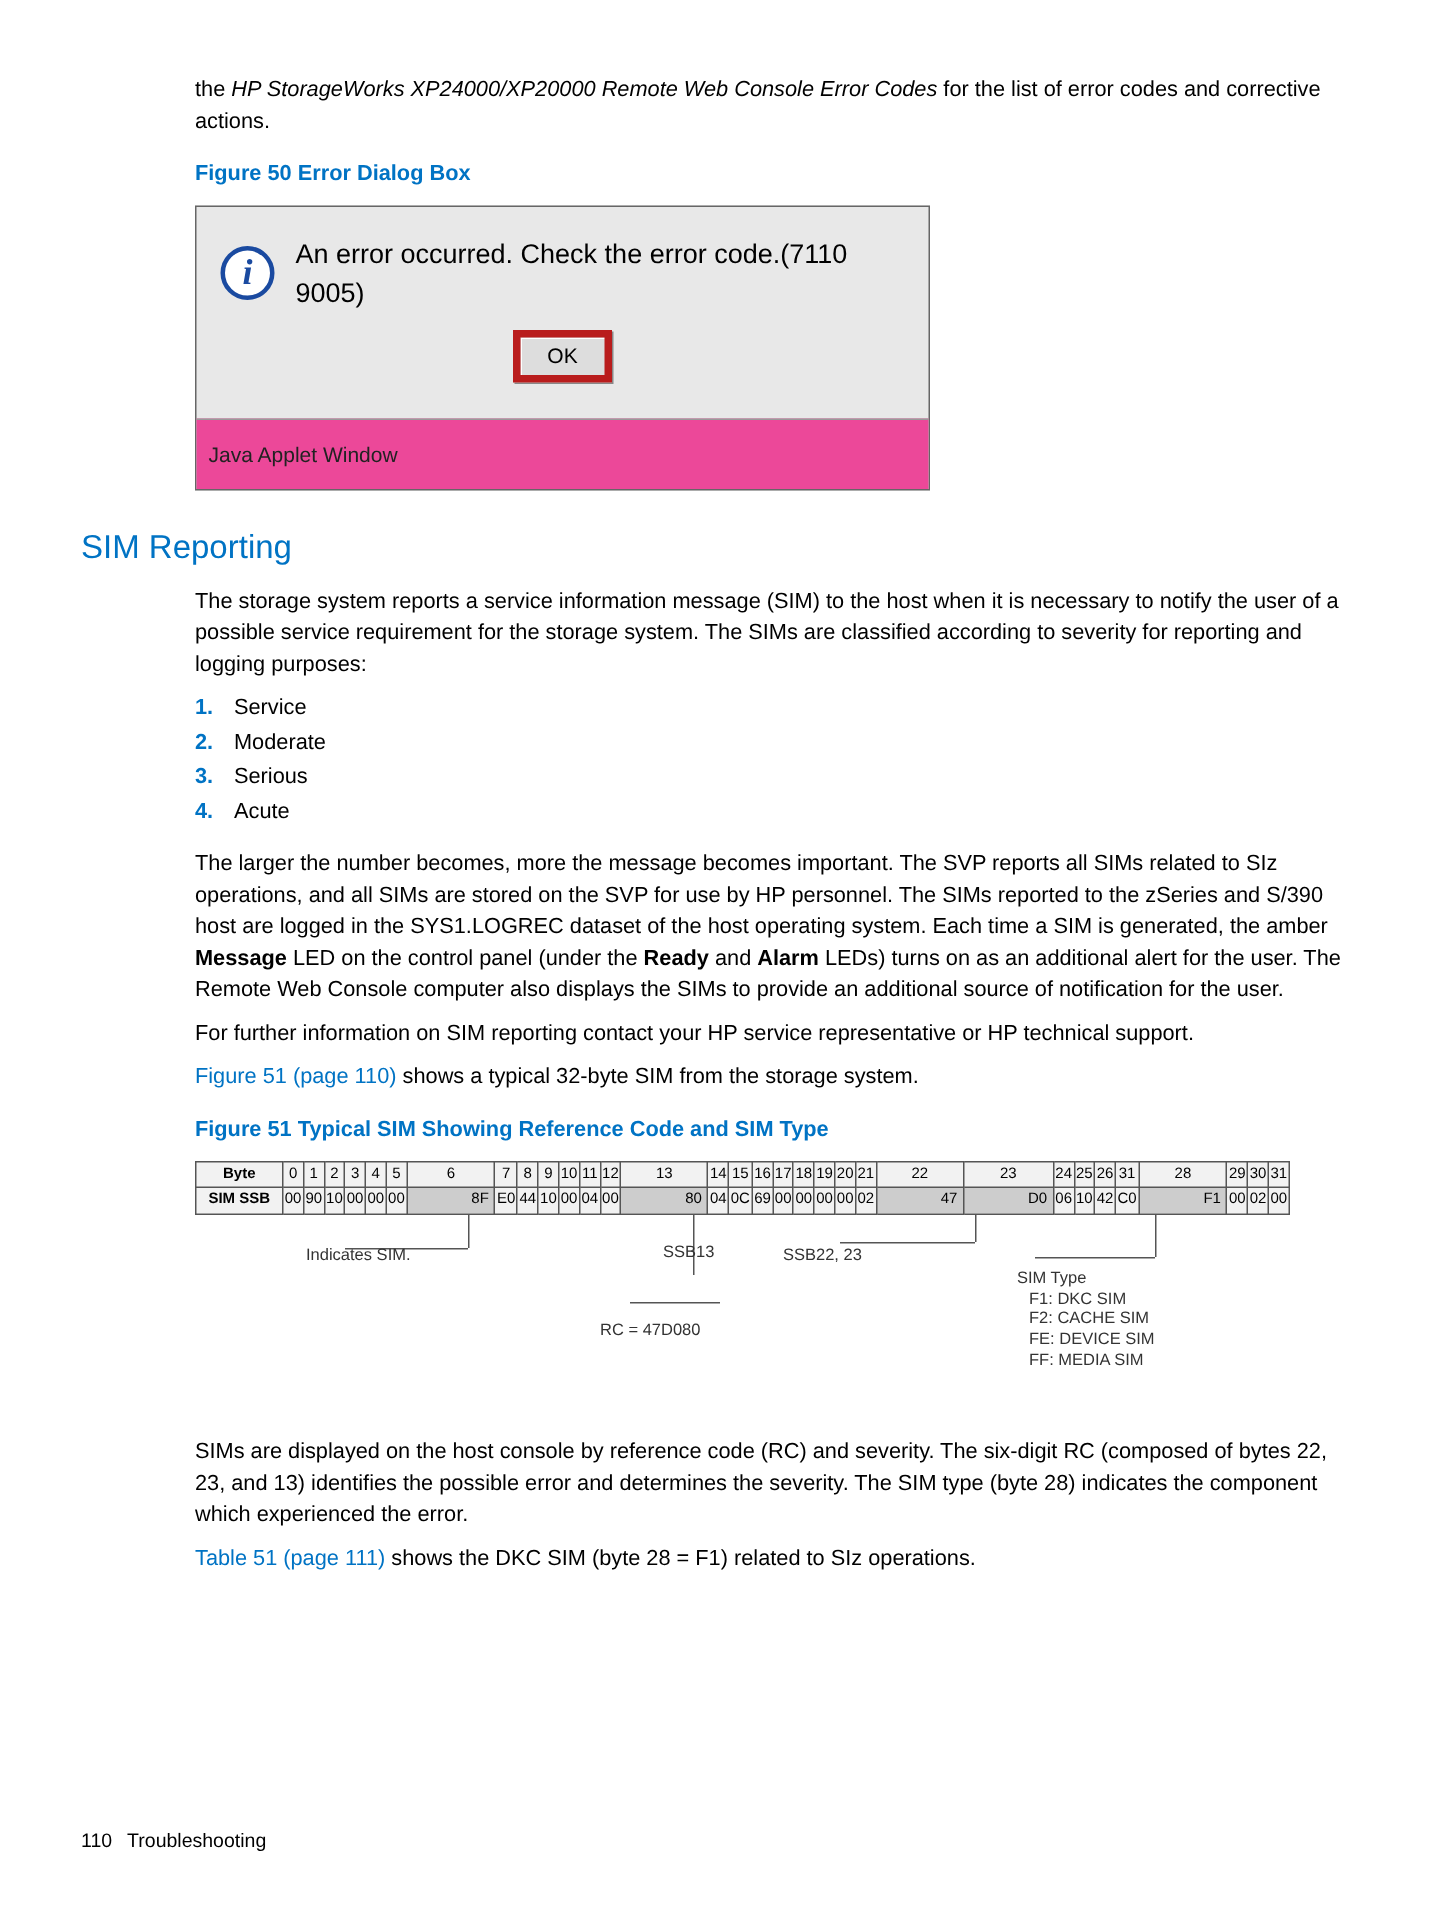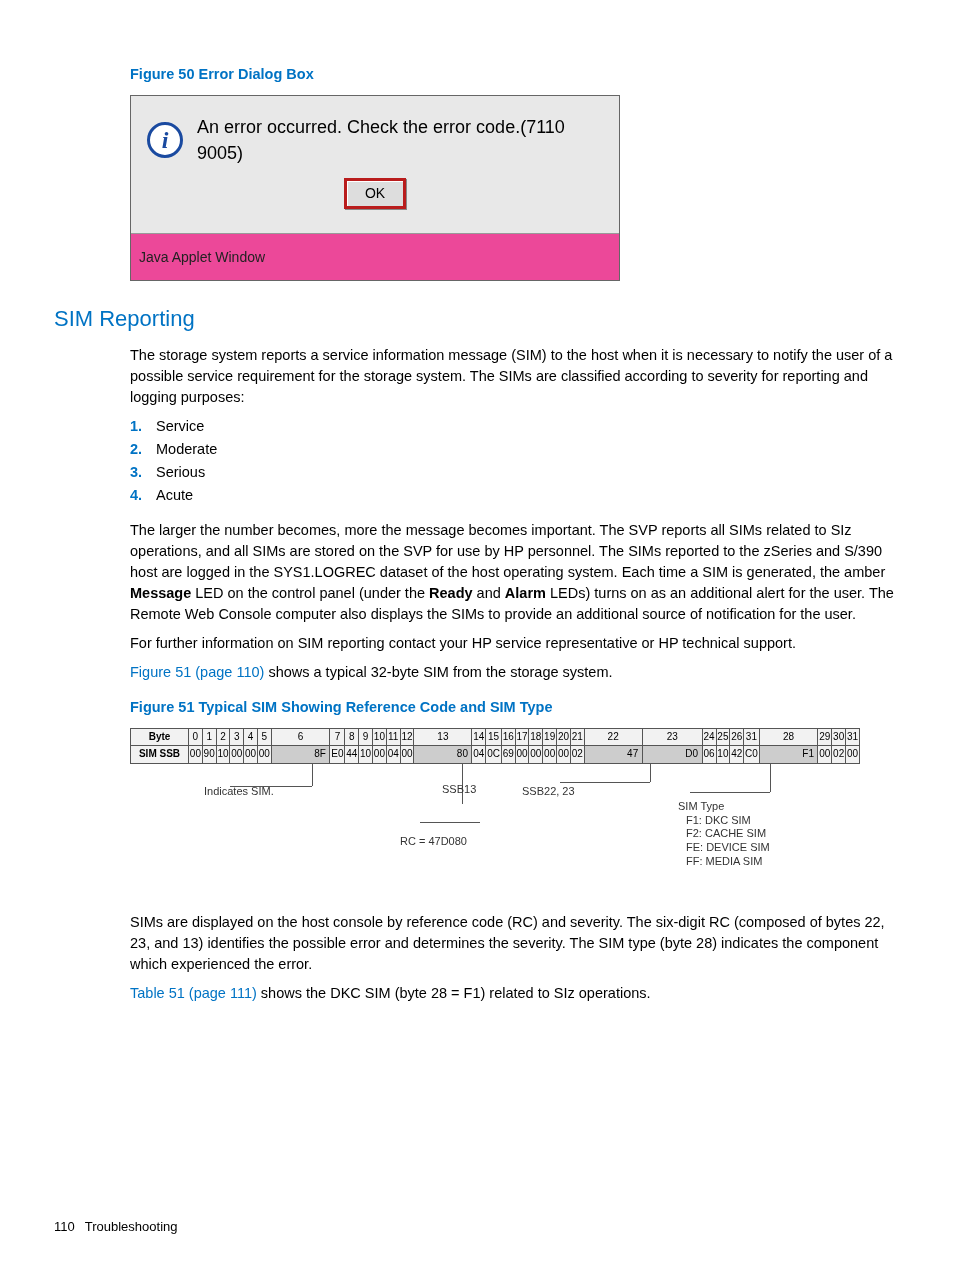--- a/index.html
+++ b/index.html
@@ -71,21 +71,21 @@
     flex-shrink: 0;
   }
   .err-msg {
     font-family: "Arial", sans-serif;
     font-size: 18px;
     color: #000;
   }
   .err-btnrow { text-align: center; padding-bottom: 24px; }
   .ok-btn {
     display: inline-block;
-    border: 3px solid #b91c1c;
+    border: 5px solid #b91c1c;
     background: #ddd;
     padding: 2px 18px;
     font-size: 14px;
     box-shadow: inset 1px 1px 0 #fff, 1px 1px 0 #888;
   }
   .err-status {
     border-top: 1px solid #999;
     background: #ec4899;
     font-size: 14px;
     padding: 13px 8px;
@@ -134,20 +134,23 @@
     bottom: 34px;
     left: 54px;
     font-size: 13px;
   }
   .page-footer .pgnum { margin-right: 10px; font-size: 13px; }
 </style>
 </head>
 <body>
 
 <div class="content">
+  <p>
+    <span>the </span><span class="italic">HP StorageWorks XP24000/XP20000 Remote Web Console Error Codes</span><span> for the list of error codes and corrective actions.</span>
+  </p>
 
   <div class="fig-caption">Figure 50 Error Dialog Box</div>
 
   <div class="err-dialog">
     <div class="err-top">
       <div class="info-icon">i</div>
       <div class="err-msg">An error occurred. Check the error code.(7110 9005)</div>
     </div>
     <div class="err-btnrow">
       <span class="ok-btn">OK</span>

